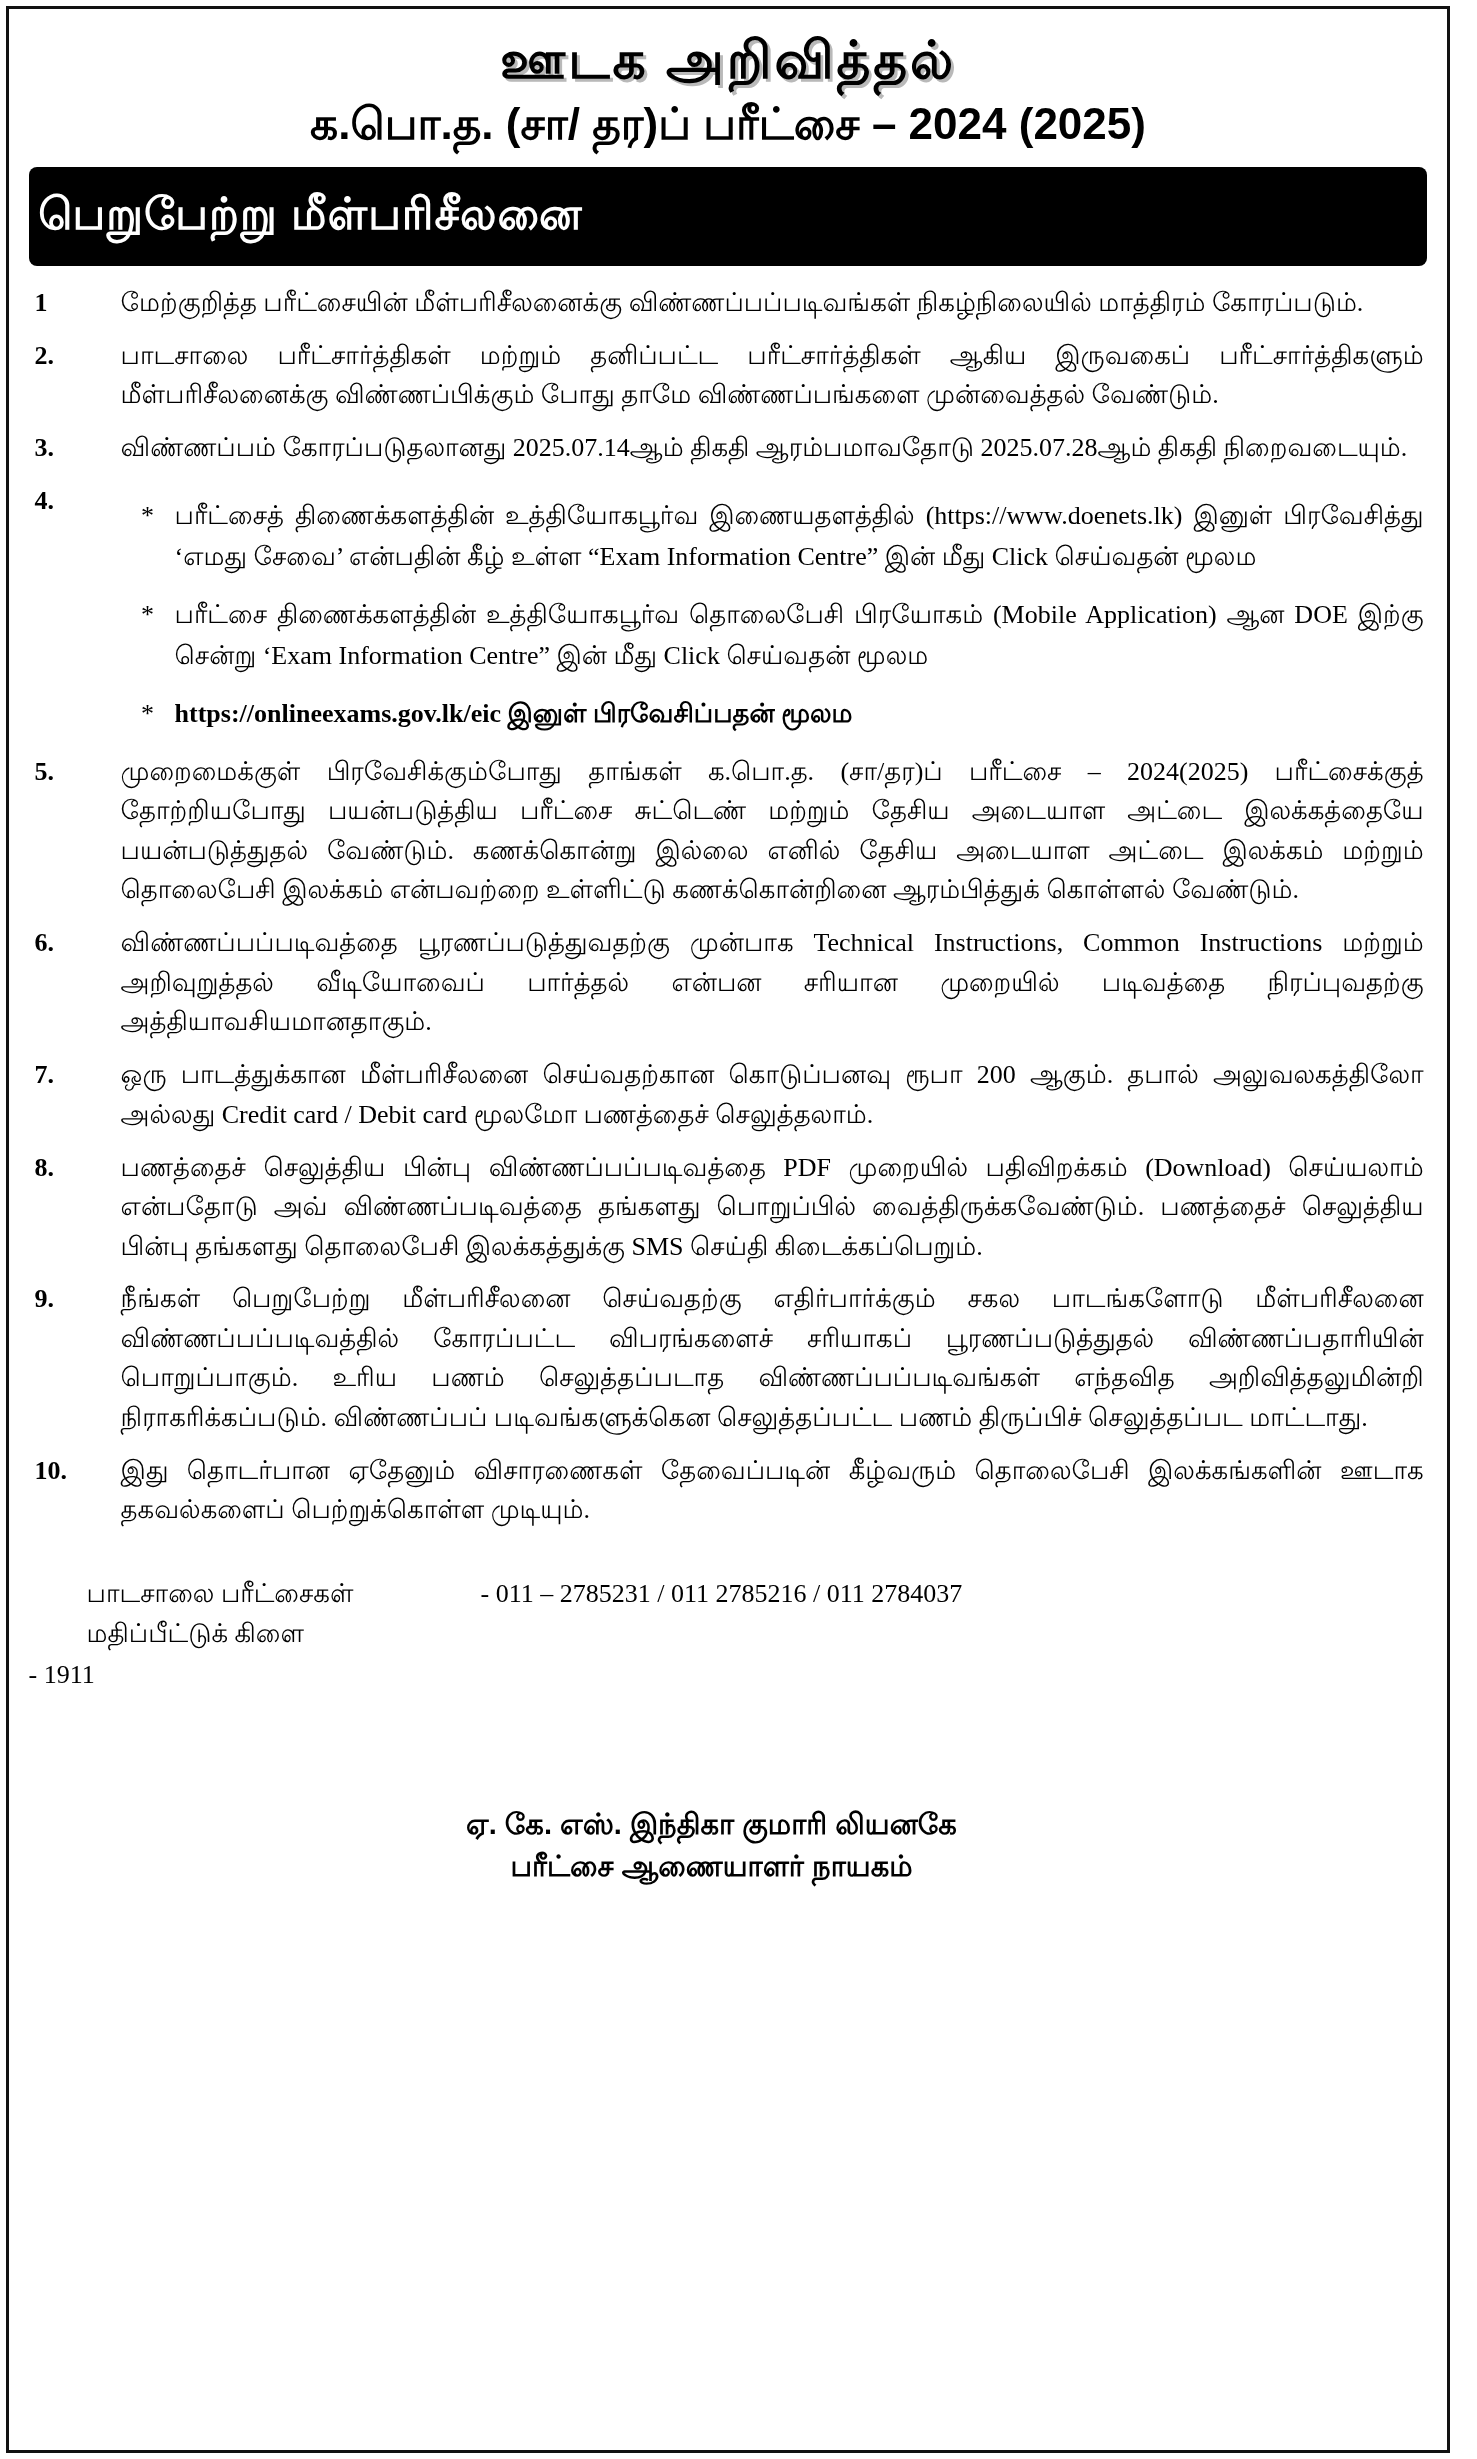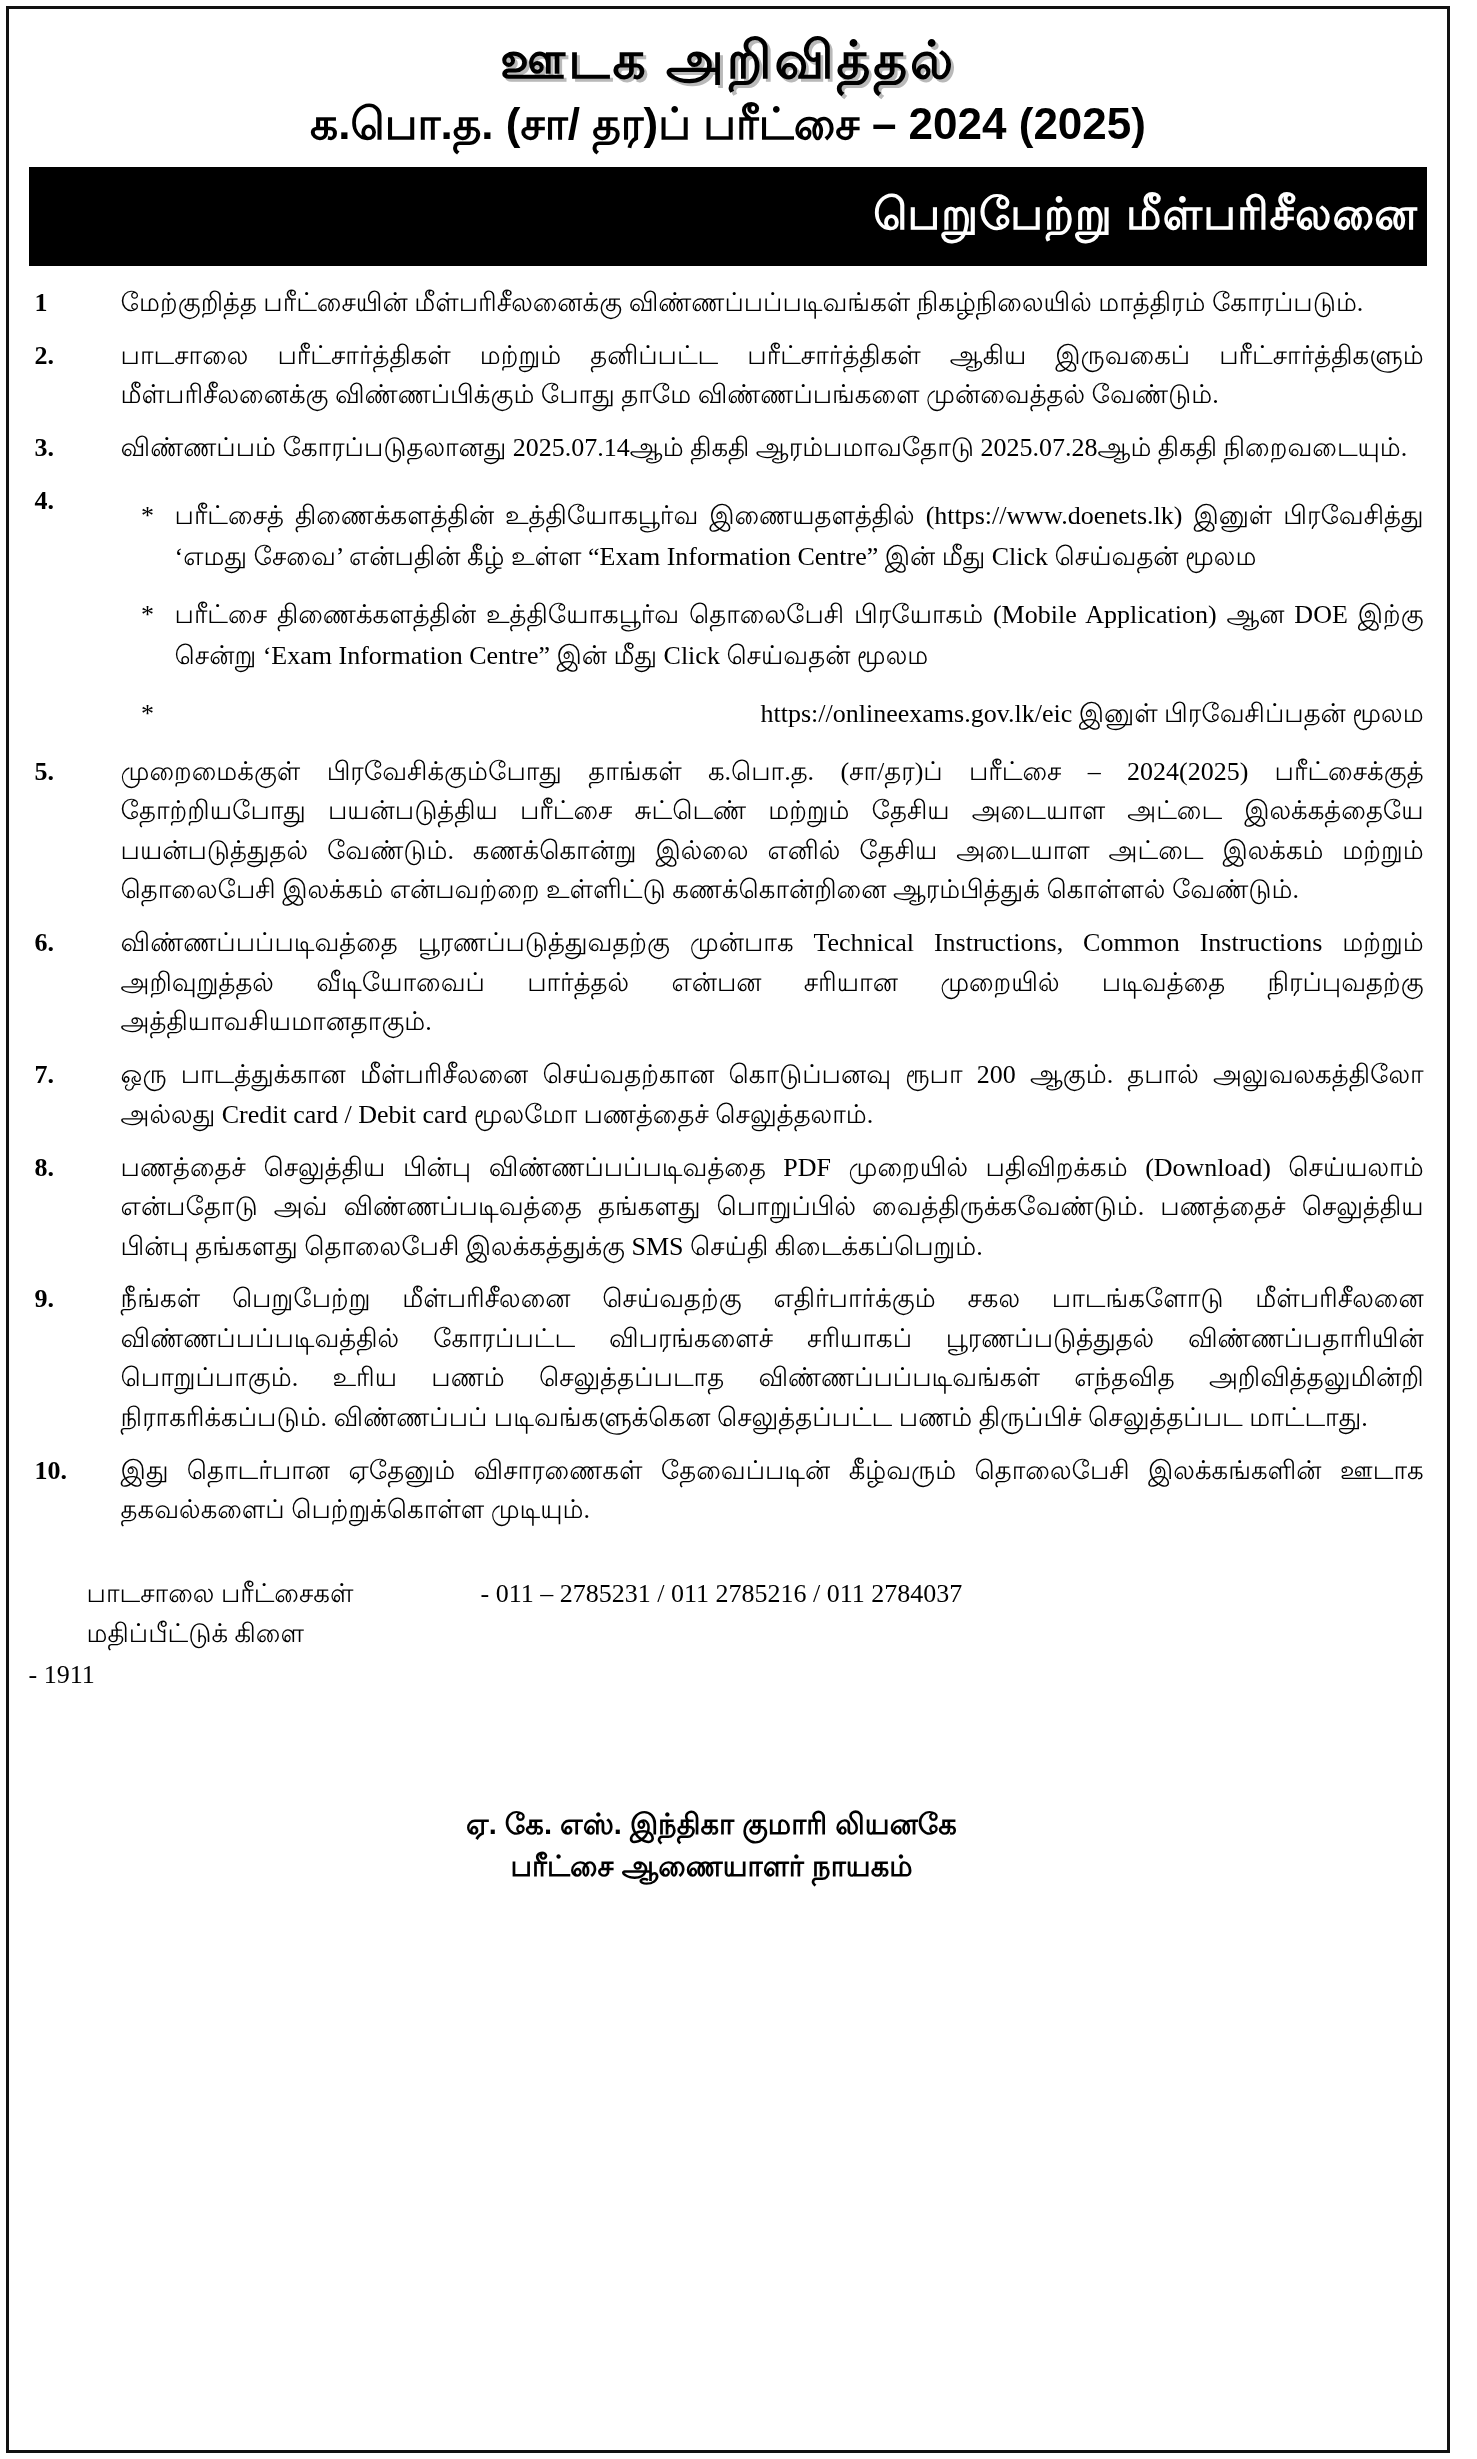--- a/index.html
+++ b/index.html
@@ -58,23 +58,24 @@
     font-size: 44px;
     line-height: 1.2;
     color: #000;
     margin: 9.6px 0 15.4px 0;
   }
 
   
   .banner {
     background: #000000;
     color: #ffffff;
-    text-align: right;
+    text-align: left;
     padding: 17.3px 9.6px 21px 9.6px;
     margin: 0 9.6px 0 9.6px;
+    border-radius: 8px;
   }
   .banner-line {
     font-family: "Liberation Sans", "DejaVu Sans", sans-serif;
     font-weight: bold;
     font-size: 44px;
     line-height: 1.38;
     letter-spacing: 1px;
   }
 
   
@@ -129,21 +130,21 @@
     line-height: 1.58;
     text-align: center;
   }
   .sub-text {
     flex: 1 1 auto;
     font-size: 26px;
     line-height: 1.58;
     text-align: justify;
     text-justify: inter-word;
   }
-  .sub-text.plain { text-align: right; }
+  .sub-text.plain { text-align: left; font-weight: bold; }
 
   
   .contacts {
     margin: 44px 0 0 0;
     padding: 0 13.4px 0 9.6px;
   }
   .contact-row {
     display: flex;
     align-items: flex-start;
     font-size: 26px;

